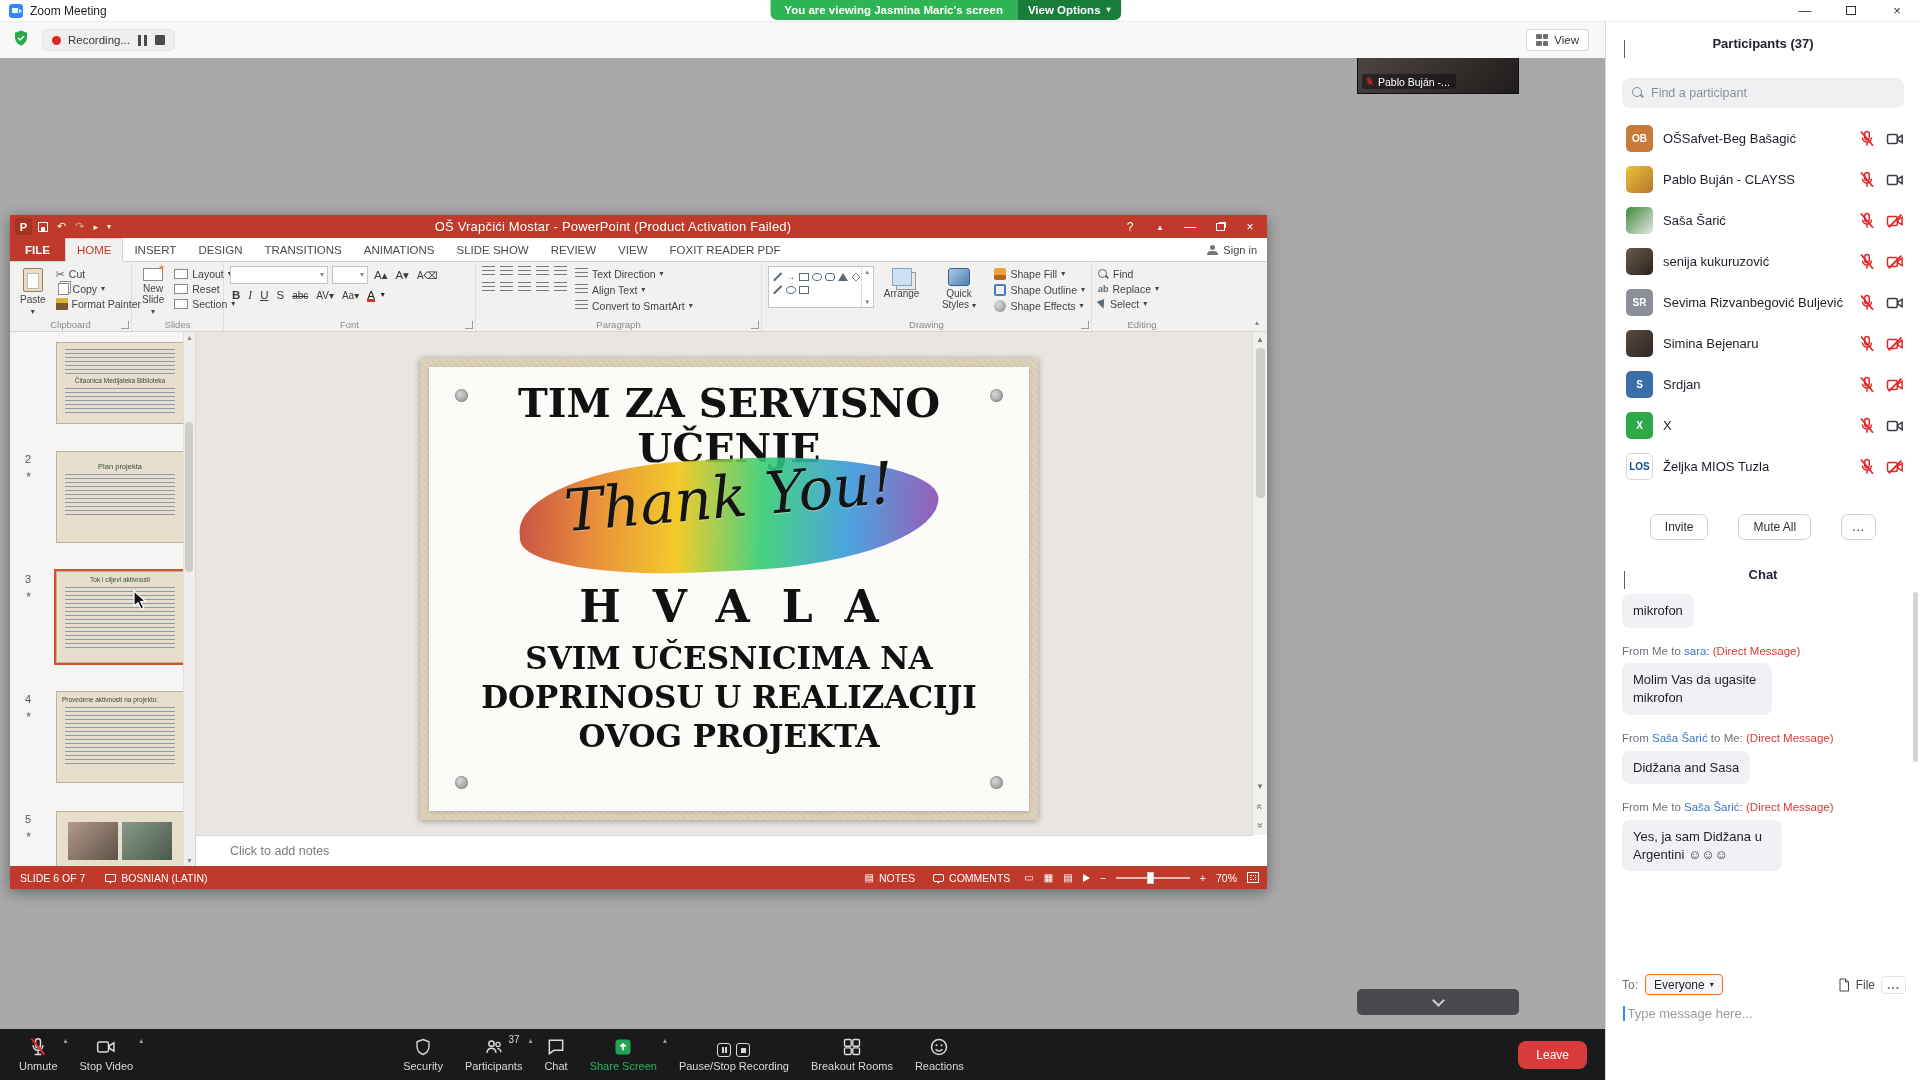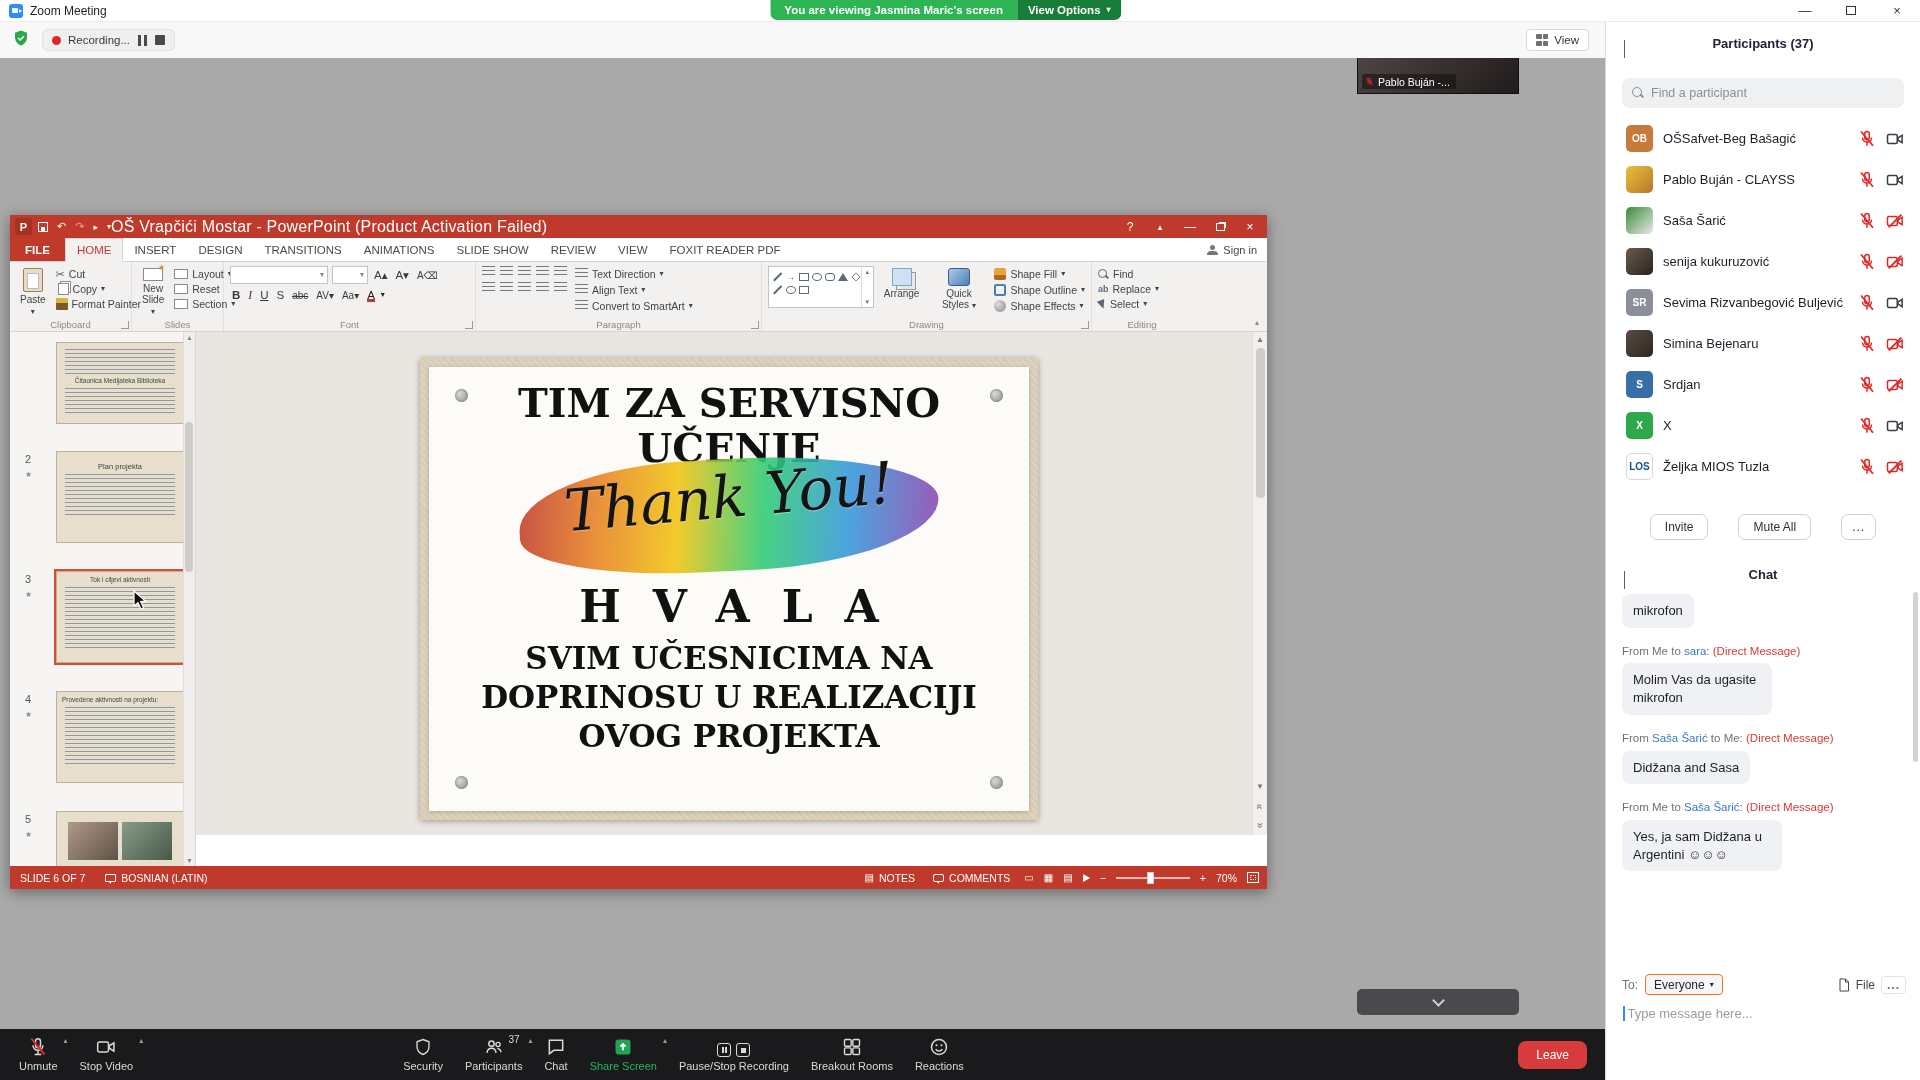--- a/index.html
+++ b/index.html
@@ -35,21 +35,21 @@
   .gridico span{background:#6f6f6f;border-radius:1px}
 
   
   .ppt{position:absolute;left:10px;top:215px;width:1257px;height:674px;background:#fff;box-shadow:0 3px 14px rgba(0,0,0,.4);z-index:10}
   .ptitle{height:23px;background:#bf3a2b;display:flex;align-items:center;color:#fff;font-size:12px}
   .plogo{width:17px;height:17px;margin:0 6px 0 5px;background:#a33422;border-radius:2px;color:#fff;font-weight:bold;font-size:11px;display:flex;align-items:center;justify-content:center}
   .qat{display:flex;align-items:center;gap:9px;font-size:11px;color:#ffd}
   .qsave{width:10px;height:10px;border:1px solid #fff;position:relative}
   .qsave::after{content:"";position:absolute;left:2px;bottom:0;width:4px;height:4px;background:#fff}
   .dim{opacity:.55}
-  .ptit{flex:1;text-align:left;font-size:16px;letter-spacing:.2px}
+  .ptit{flex:1;text-align:center;font-size:13px;letter-spacing:.2px}
   .pwb{display:flex;align-items:center;gap:0;margin-right:2px}
   .pwbtn{width:30px;height:23px;display:flex;align-items:center;justify-content:center;color:#fff;font-size:12px}
   .prest{width:9px;height:8px;border:1px solid #fff;box-shadow:2px -2px 0 -1px #fff}
 
   .pmenu{height:24px;background:#fff;display:flex;align-items:stretch;font-size:11.5px;color:#4a4a4a;border-bottom:1px solid #d5d2d0;position:relative}
   .tabfile{background:#bf3a2b;color:#fff;font-weight:bold;display:flex;align-items:center;padding:0 15px}
   .tab{display:flex;align-items:center;padding:0 11px}
   .tab.active{background:#f3f1f0;border:1px solid #d5d2d0;border-bottom:1px solid #f3f1f0;color:#bf3a2b;margin-bottom:-1px}
   .signin{margin-left:auto;display:flex;align-items:center;gap:6px;margin-right:10px;font-size:11px;color:#444}
   .person{width:10px;height:10px;position:relative}
@@ -575,20 +575,23 @@
   <div class="vsb">
     <span class="arr">▲</span>
     <span class="vsbthumb"></span>
     <span class="vsbnav">
       <span class="arr">▼</span>
       <span class="dchev">«</span>
       <span class="dchev down">«</span>
     </span>
   </div>
 
+  <div class="notesbar">
+      <span>Click to add notes</span>
+    </div>
 
   <div class="pstatus">
     <span class="stit">SLIDE 6 OF 7</span>
     <span class="stit">
         <span class="sbub" style="border-radius:1px"></span>
         <span>BOSNIAN (LATIN)</span>
       </span>
     <span class="sright">
       <span class="stit" style="padding:0 4px">
           <span class="sico">▤</span>

